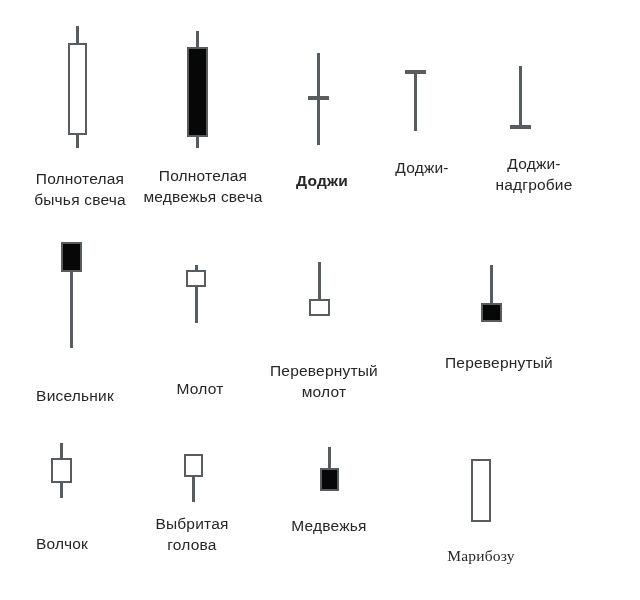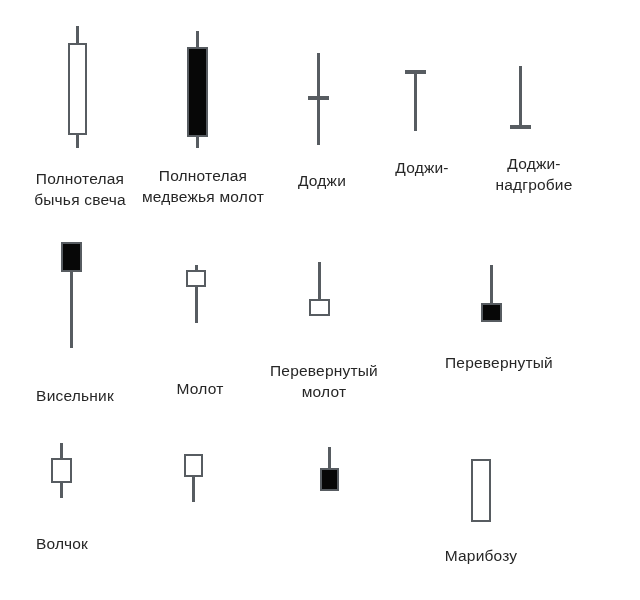--- a/index.html
+++ b/index.html
@@ -51,25 +51,25 @@
     <div class="body white" style="left: 68px; top: 43px; width: 19px; height: 92px;"></div>
     <div class="plabel" style="left: -30px; top: 168px;">
       <div class="label-line">Полнотелая</div>
       <div class="label-line">бычья свеча</div>
     </div>
     <div class="wick" style="left: 196px; top: 31px; height: 18px;"></div>
     <div class="wick" style="left: 196px; top: 135px; height: 13px;"></div>
     <div class="body black" style="left: 187px; top: 47px; width: 21px; height: 90px;"></div>
     <div class="plabel" style="left: 93px; top: 165px;">
       <div class="label-line">Полнотелая</div>
-      <div class="label-line">медвежья молот</div>
+      <div class="label-line">медвежья свеча</div>
     </div>
     <div class="wick" style="left: 317px; top: 53px; height: 92px;"></div>
     <div class="hbar" style="left: 308px; top: 96px; width: 21px; height: 4px;"></div>
-    <div class="plabel" style="left: 212px; top: 170px;">
+    <div class="plabel" style="left: 212px; top: 170px; font-weight: bold;">
       <div class="label-line">Доджи</div>
     </div>
     <div class="wick" style="left: 414px; top: 72px; height: 59px;"></div>
     <div class="hbar" style="left: 405px; top: 70px; width: 21px; height: 4px;"></div>
     <div class="plabel" style="left: 312px; top: 157px;">
       <div class="label-line">Доджи-</div>
     </div>
     <div class="wick" style="left: 518.5px; top: 66px; height: 60px;"></div>
     <div class="hbar" style="left: 510px; top: 125px; width: 21px; height: 4px;"></div>
     <div class="plabel" style="left: 424px; top: 153px;">
@@ -99,21 +99,26 @@
       <div class="label-line">Перевернутый</div>
     </div>
     <div class="wick" style="left: 60px; top: 443px; height: 16px;"></div>
     <div class="wick" style="left: 60px; top: 482px; height: 16px;"></div>
     <div class="body white" style="left: 51px; top: 458px; width: 21px; height: 25px;"></div>
     <div class="plabel" style="left: -48px; top: 533px;">
       <div class="label-line">Волчок</div>
     </div>
     <div class="wick" style="left: 192px; top: 476px; height: 26px;"></div>
     <div class="body white" style="left: 184px; top: 454px; width: 19px; height: 23px;"></div>
+    <div class="plabel" style="left: 82px; top: 513px;">
+      <div class="label-line">Выбритая</div>
+      <div class="label-line">голова</div>
+    </div>
     <div class="wick" style="left: 328px; top: 447px; height: 22px;"></div>
     <div class="body black" style="left: 320px; top: 468px; width: 19px; height: 23px;"></div>
     <div class="plabel" style="left: 219px; top: 515px;">
+      <div class="label-line">Медвежья</div>
     </div>
     <div class="body white" style="left: 471px; top: 459px; width: 20px; height: 63px;"></div>
-    <div class="plabel" style="left: 371px; top: 545px;">
+    <div class="plabel" style="left: 371px; top: 545px; font-family: Liberation Serif, serif;">
       <div class="label-line">Марибозу</div>
     </div>
   </div>
 
 </body></html>

